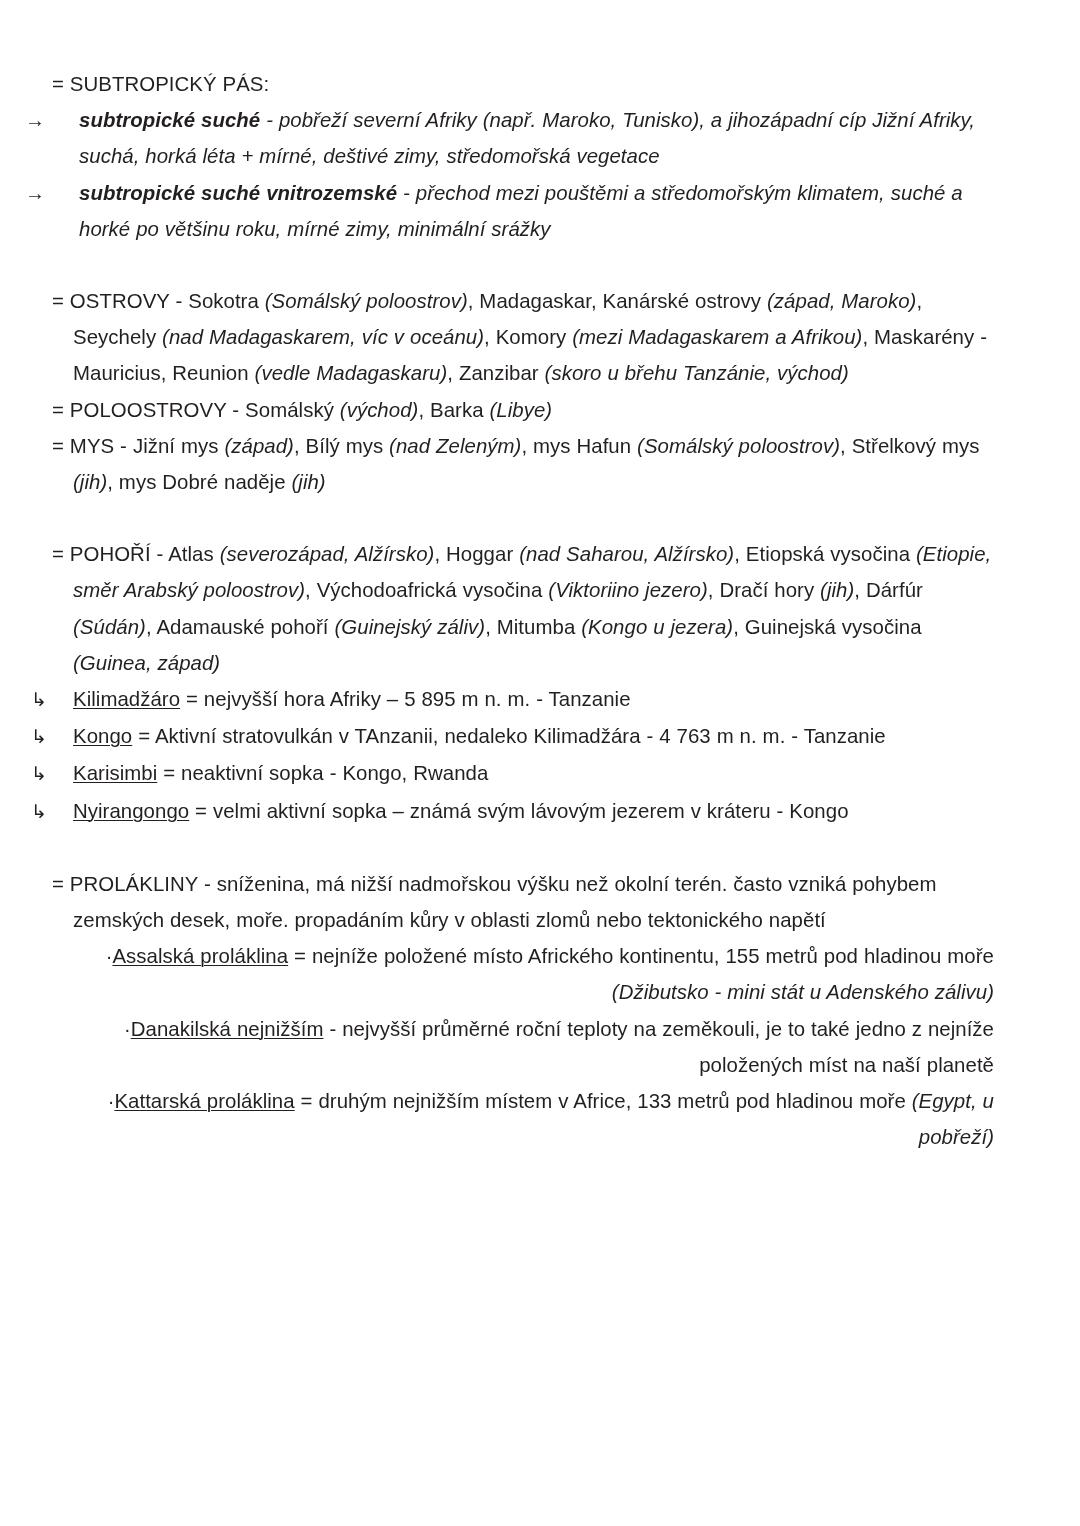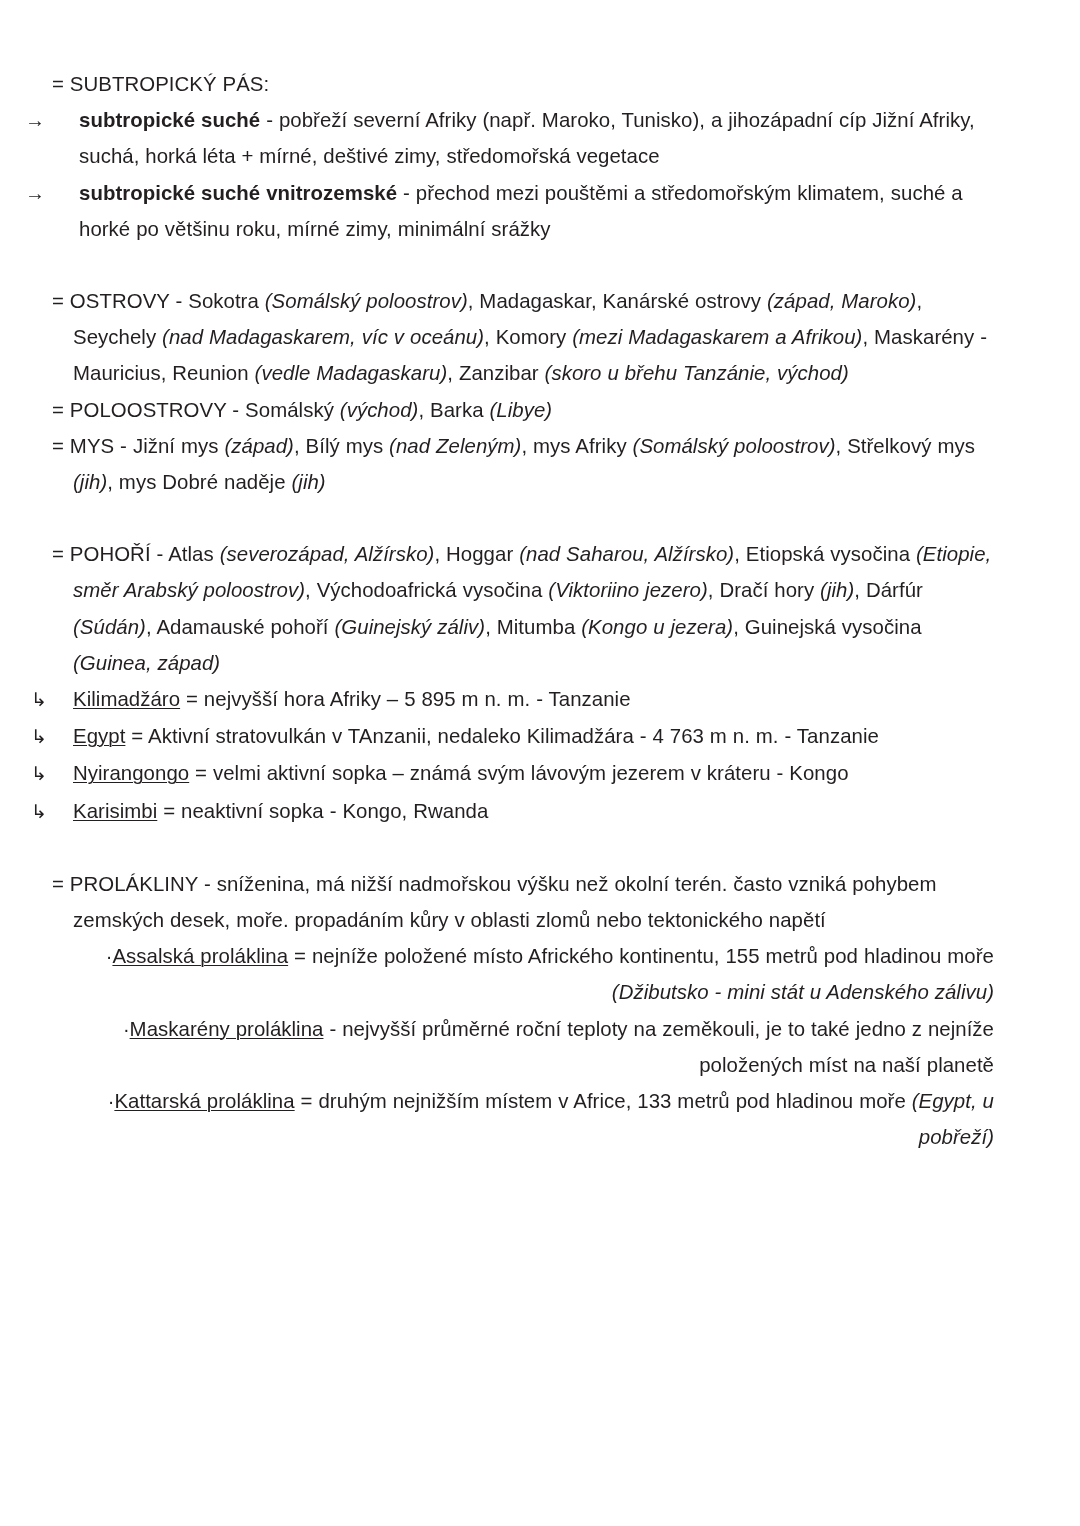--- a/index.html
+++ b/index.html
@@ -47,20 +47,21 @@
   }
 
   
   .l-hang {
     padding-left: 21px;
     text-indent: -21px;
   }
   .l-hang-arrow {
     padding-left: 27px;
     text-indent: -27px;
+    font-style: italic;
   }
   .l-hang-bullet {
     padding-left: 14px;
     text-indent: -14px;
     text-align: right;
   }
 
   .spacer {
     height: 36px;
   }
@@ -132,63 +133,63 @@
 
     <div class="line l-hang">
       <span><span>= OSTROVY - Sokotra </span><span class="ital">(Somálský poloostrov)</span><span>, Madagaskar, Kanárské ostrovy </span><span class="ital">(západ, Maroko)</span><span>, Seychely </span><span class="ital">(nad Madagaskarem, víc v oceánu)</span><span>, Komory </span><span class="ital">(mezi Madagaskarem a Afrikou)</span><span>, Maskarény - Mauricius, Reunion </span><span class="ital">(vedle Madagaskaru)</span><span>, Zanzibar </span><span class="ital">(skoro u břehu Tanzánie, východ)</span></span>
     </div>
 
     <div class="line l-hang">
       <span><span>= POLOOSTROVY - Somálský </span><span class="ital">(východ)</span><span>, Barka </span><span class="ital">(Libye)</span></span>
     </div>
 
     <div class="line l-hang">
-      <span><span>= MYS - Jižní mys </span><span class="ital">(západ)</span><span>, Bílý mys </span><span class="ital">(nad Zeleným)</span><span>, mys Afriky </span><span class="ital">(Somálský poloostrov)</span><span>, Střelkový mys </span><span class="ital">(jih)</span><span>, mys Dobré naděje </span><span class="ital">(jih)</span></span>
+      <span><span>= MYS - Jižní mys </span><span class="ital">(západ)</span><span>, Bílý mys </span><span class="ital">(nad Zeleným)</span><span>, mys Hafun </span><span class="ital">(Somálský poloostrov)</span><span>, Střelkový mys </span><span class="ital">(jih)</span><span>, mys Dobré naděje </span><span class="ital">(jih)</span></span>
     </div>
   </div>
 
   <div class="spacer"></div>
 
   <div class="block">
 
 
     <div class="line l-hang">
       <span><span>= POHOŘÍ - Atlas </span><span class="ital">(severozápad, Alžírsko)</span><span>, Hoggar </span><span class="ital">(nad Saharou, Alžírsko)</span><span>, Etiopská vysočina </span><span class="ital">(Etiopie, směr Arabský poloostrov)</span><span>, Východoafrická vysočina </span><span class="ital">(Viktoriino jezero)</span><span>, Dračí hory </span><span class="ital">(jih)</span><span>, Dárfúr </span><span class="ital">(Súdán)</span><span>, Adamauské pohoří </span><span class="ital">(Guinejský záliv)</span><span>, Mitumba </span><span class="ital">(Kongo u jezera)</span><span>, Guinejská vysočina </span><span class="ital">(Guinea, západ)</span></span>
     </div>
 
     <div class="line l-hang">
       <span class="marker-sub">↳</span><span class="und">Kilimadžáro</span><span> = nejvyšší hora Afriky – 5 895 m n. m. - Tanzanie</span>
     </div>
 
     <div class="line l-hang">
-      <span class="marker-sub">↳</span><span class="und">Egypt</span><span> = Aktivní stratovulkán v TAnzanii, nedaleko Kilimadžára - 4 763 m n. m. - Tanzanie</span>
+      <span class="marker-sub">↳</span><span class="und">Kongo</span><span> = Aktivní stratovulkán v TAnzanii, nedaleko Kilimadžára - 4 763 m n. m. - Tanzanie</span>
     </div>
 
 
     <div class="line l-hang">
-      <span class="marker-sub">↳</span><span class="und">Nyirangongo</span><span> = velmi aktivní sopka – známá svým lávovým jezerem v kráteru - Kongo</span>
+      <span class="marker-sub">↳</span><span class="und">Karisimbi</span><span> = neaktivní sopka - Kongo, Rwanda</span>
     </div>
 
     <div class="line l-hang">
-      <span class="marker-sub">↳</span><span class="und">Karisimbi</span><span> = neaktivní sopka - Kongo, Rwanda</span>
+      <span class="marker-sub">↳</span><span class="und">Nyirangongo</span><span> = velmi aktivní sopka – známá svým lávovým jezerem v kráteru - Kongo</span>
     </div>
   </div>
 
   <div class="spacer"></div>
 
   <div class="block">
 
     <div class="line l-hang">= PROLÁKLINY - sníženina, má nižší nadmořskou výšku než okolní terén. často vzniká pohybem zemských desek, moře. propadáním kůry v oblasti zlomů nebo tektonického napětí</div>
 
     <div class="line l-hang-bullet">
       <span class="marker-dot">·</span><span class="und">Assalská proláklina</span><span><span> = nejníže položené místo Afrického kontinentu, 155 metrů pod hladinou moře </span><span class="ital">(Džibutsko - mini stát u Adenského zálivu)</span></span>
     </div>
 
     <div class="line l-hang-bullet">
-      <span class="marker-dot">·</span><span class="und">Maskarény proláklina</span><span><span> - nejvyšší průměrné roční teploty na zeměkouli, je to také jedno z nejníže položených míst na naší planetě</span></span>
+      <span class="marker-dot">·</span><span class="und">Danakilská nejnižším</span><span><span> - nejvyšší průměrné roční teploty na zeměkouli, je to také jedno z nejníže položených míst na naší planetě</span></span>
     </div>
 
     <div class="line l-hang-bullet">
       <span class="marker-dot">·</span><span class="und">Kattarská proláklina</span><span><span> = druhým nejnižším místem v Africe, 133 metrů pod hladinou moře </span><span class="ital">(Egypt, u pobřeží)</span></span>
     </div>
   </div>
 
 </div>
 
 </body></html>

